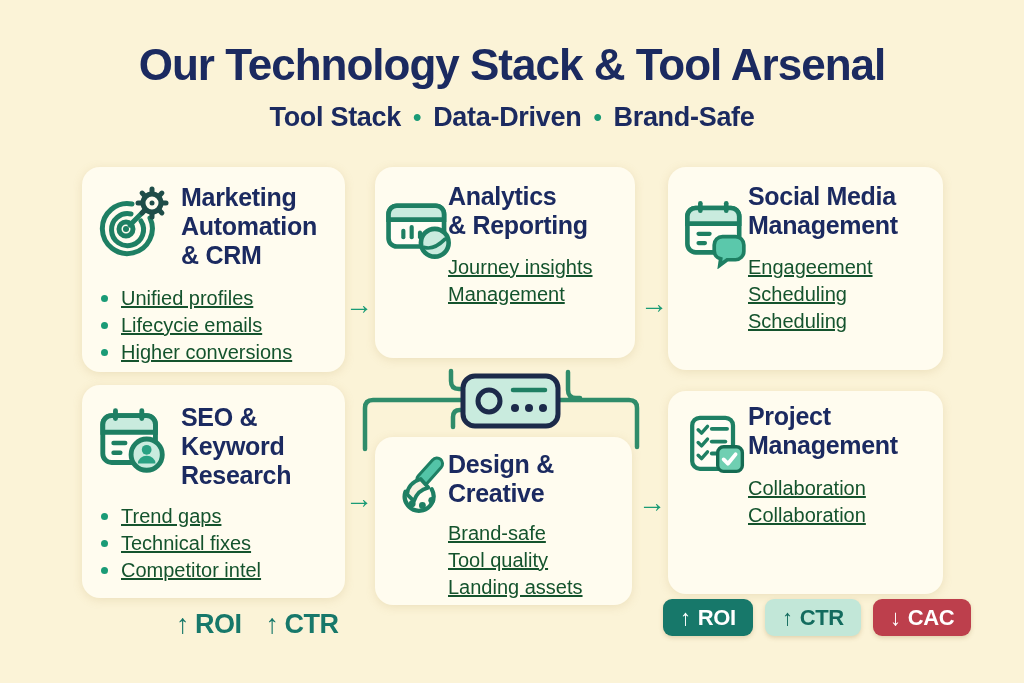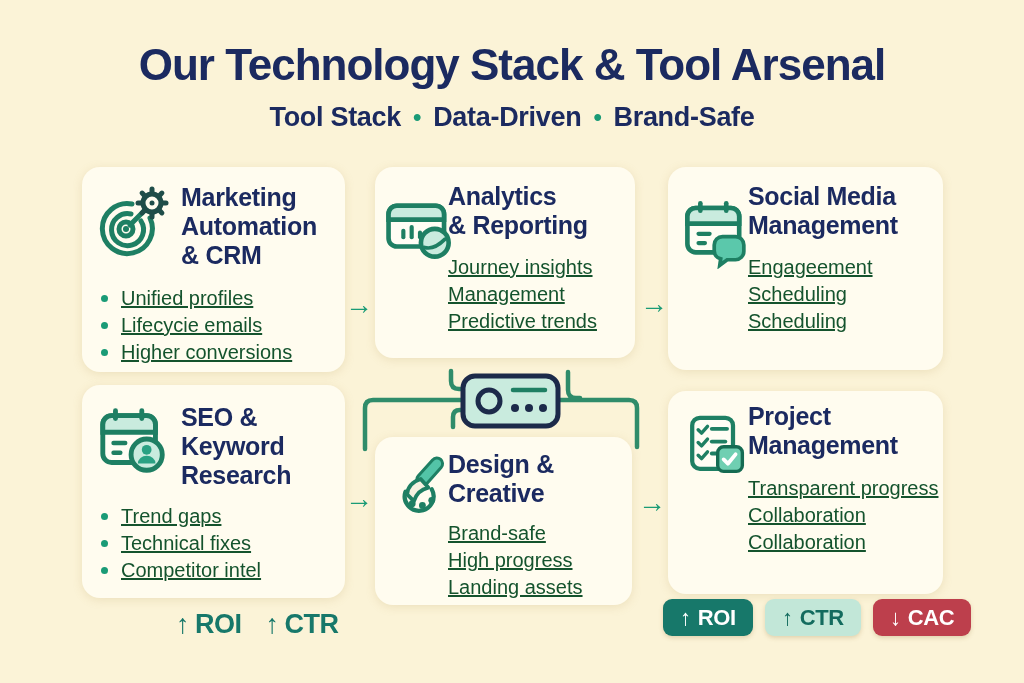--- a/index.html
+++ b/index.html
@@ -136,23 +136,20 @@
     </span>
     <h2 class="card-title" style="left:73px;top:15px;">Analytics
 &amp; Reporting</h2>
     <ul style="left:73px;top:87px;">
       <li>
           <span>Journey insights</span>
         </li>
       <li>
           <span>Management</span>
         </li>
-      <li>
-          <span>Predictive trends</span>
-        </li>
     </ul>
   </div>
 
   <div class="card" style="left:668px;top:167px;width:275px;height:203px;">
     <span class="icon" style="left:12px;top:28px;">
       <svg width="74" height="74" viewBox="0 0 80 80">
         <rect x="8" y="14" width="56" height="48" rx="9" fill="#FFFDF4" stroke="#1E7F63" stroke-width="5"></rect>
         <path d="M8 31 v-8 a9 9 0 0 1 9-9 h38 a9 9 0 0 1 9 9 v8 z" fill="#C9EBDE" stroke="#1E7F63" stroke-width="5"></path>
         <g stroke="#1E7F63" stroke-width="5" stroke-linecap="round">
           <line x1="22" y1="9" x2="22" y2="17"></line>
@@ -229,21 +226,21 @@
         <circle cx="55" cy="58" r="4" fill="#1E7F63"></circle>
       </svg>
     </span>
     <h2 class="card-title" style="left:73px;top:13px;">Design &amp;
 Creative</h2>
     <ul style="left:73px;top:83px;">
       <li>
           <span>Brand-safe</span>
         </li>
       <li>
-          <span>High progress</span>
+          <span>Tool quality</span>
         </li>
       <li>
           <span>Landing assets</span>
         </li>
     </ul>
   </div>
 
   <div class="card" style="left:668px;top:391px;width:275px;height:203px;">
     <span class="icon" style="left:14px;top:20px;">
       <svg width="68" height="68" viewBox="0 0 80 80">
@@ -259,23 +256,20 @@
           <line x1="35" y1="50" x2="43" y2="50"></line>
         </g>
         <rect x="42" y="42" width="29" height="29" rx="7" fill="#6FCFB2" stroke="#156B52" stroke-width="4"></rect>
         <path d="M49 57 l5 5 9-11" stroke="#FFFFFF" stroke-width="4.5" fill="none" stroke-linecap="round" stroke-linejoin="round"></path>
       </svg>
     </span>
     <h2 class="card-title" style="left:80px;top:11px;">Project
 Management</h2>
     <ul style="left:80px;top:84px;">
       <li>
-          <span>Transparent progress</span>
-        </li>
-      <li>
           <span>Collaboration</span>
         </li>
       <li>
           <span>Collaboration</span>
         </li>
     </ul>
   </div>
 
   <span class="flow-arrow" style="left:345px;top:291px;">→</span>
   <span class="flow-arrow" style="left:640px;top:290px;">→</span>

